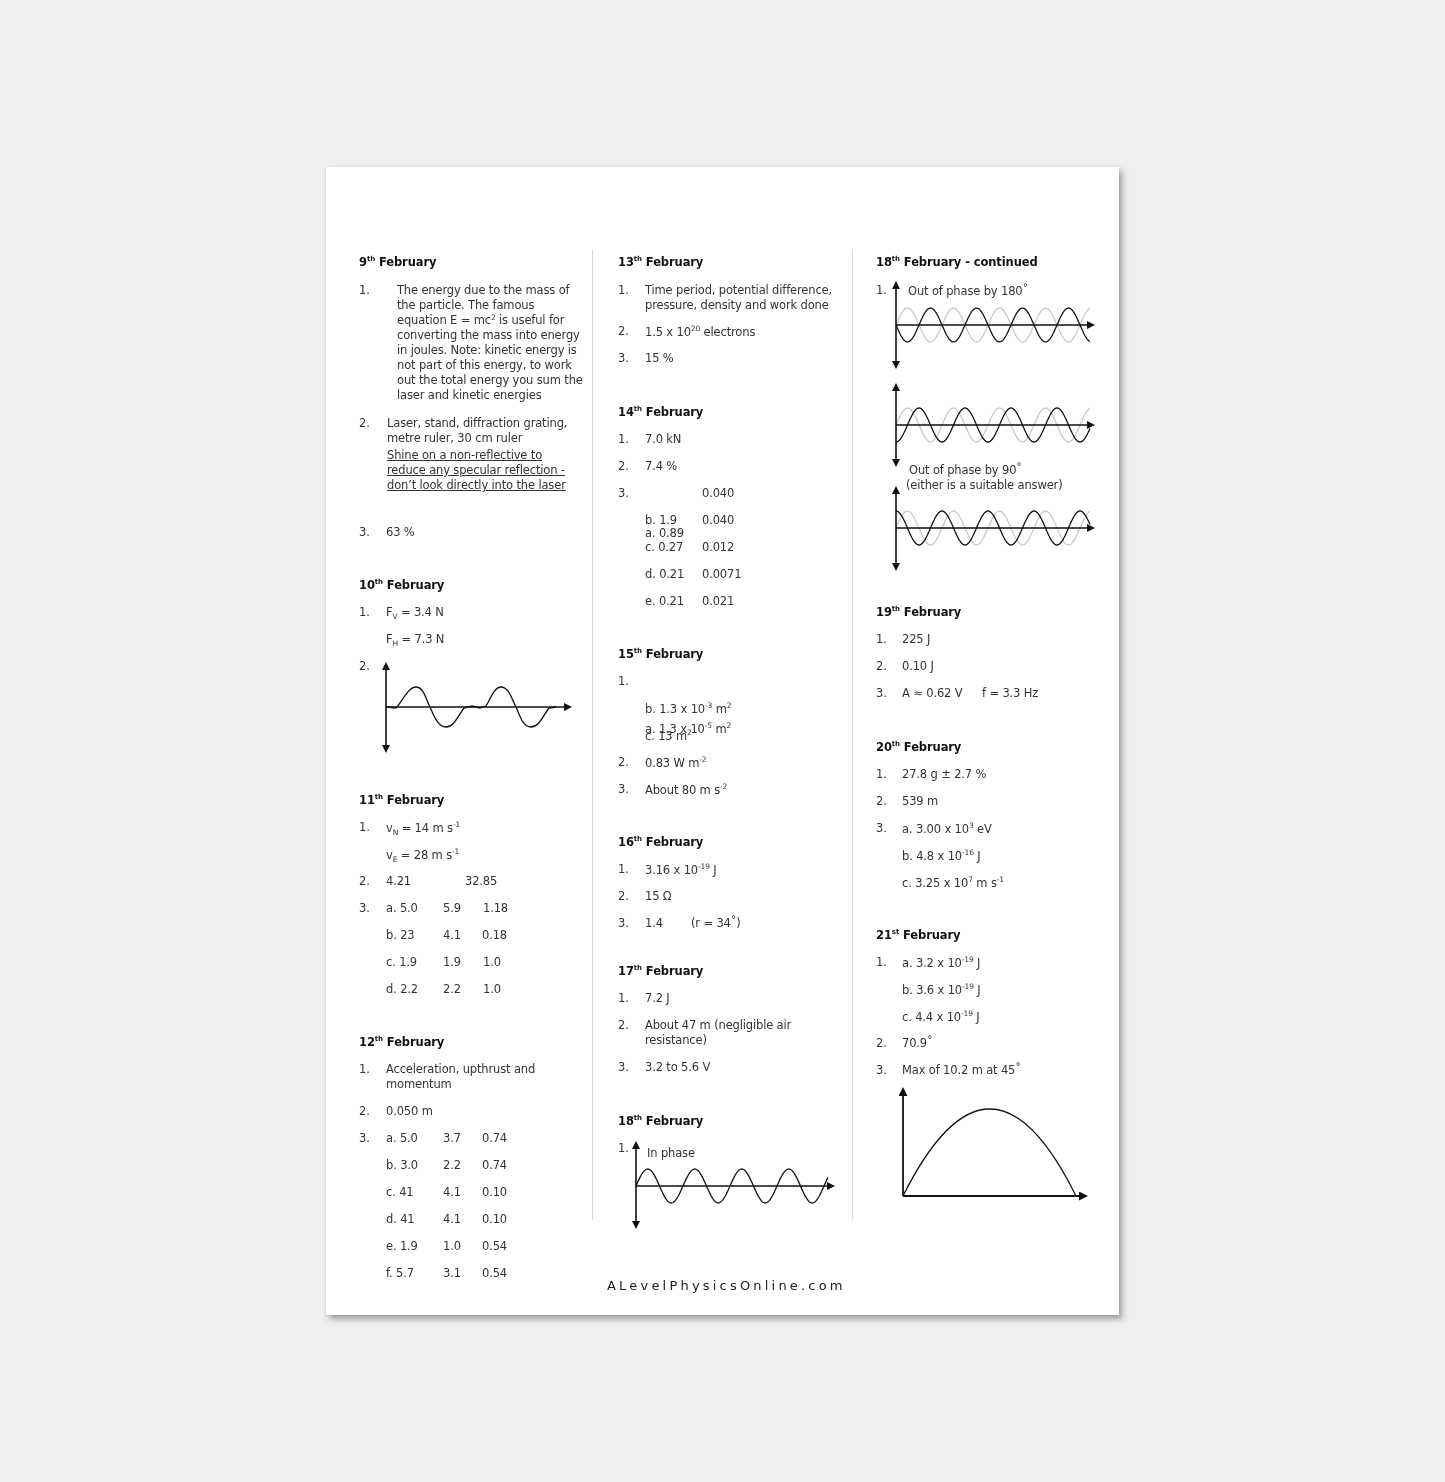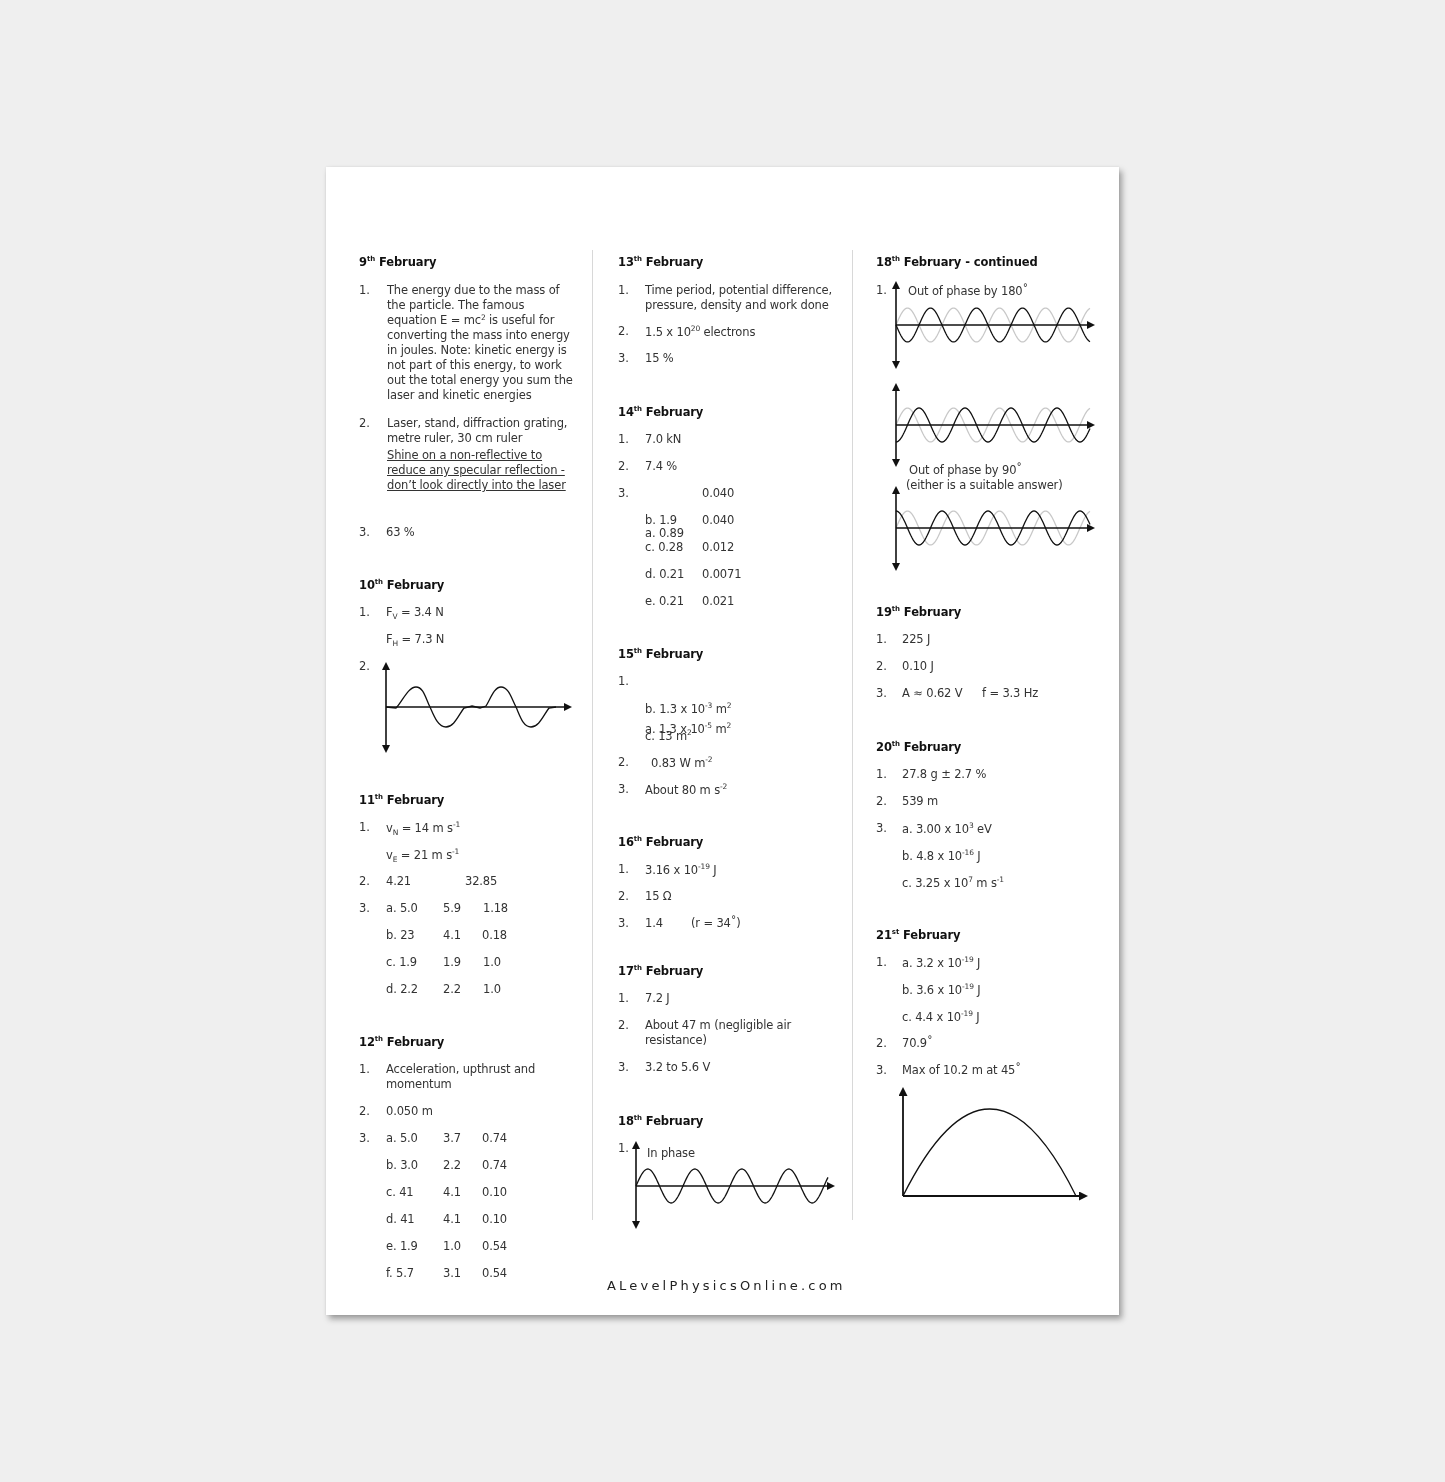--- a/index.html
+++ b/index.html
@@ -55,21 +55,21 @@
 
 <div class="page"></div>
 
 <div class="divider" style="left:592px; top:250px; height:970px;"></div>
 <div class="divider" style="left:852px; top:250px; height:970px;"></div>
 
 <div class="abs head" style="left:359px; top:255px;">
   <span>9</span><sup>th</sup> <span>February</span>
 </div>
 <div class="abs num" style="left:359px; top:283px;">1.</div>
-<div class="para" style="left:387px; top:283px; width:200px;">
+<div class="para" style="left:397px; top:283px; width:200px;">
   <div>The energy due to the mass of</div>
   <div>the particle. The famous</div>
   <div><span>equation E = mc</span><sup>2</sup><span> is useful for</span></div>
   <div>converting the mass into energy</div>
   <div>in joules. Note: kinetic energy is</div>
   <div>not part of this energy, to work</div>
   <div>out the total energy you sum the</div>
   <div>laser and kinetic energies</div>
 </div>
 <div class="abs num" style="left:359px; top:416px;">2.</div>
@@ -109,21 +109,21 @@
 </svg>
 
 <div class="abs head" style="left:359px; top:793px;">
   <span>11</span><sup>th</sup> <span>February</span>
 </div>
 <div class="abs num" style="left:359px; top:820px;">1.</div>
 <div class="abs txt" style="left:386px; top:820px;">
   <span>v</span><sub>N</sub><span> = 14 m s</span><sup>-1</sup>
 </div>
 <div class="abs txt" style="left:386px; top:847px;">
-  <span>v</span><sub>E</sub><span> = 21 m s</span><sup>-1</sup>
+  <span>v</span><sub>E</sub><span> = 28 m s</span><sup>-1</sup>
 </div>
 <div class="abs num" style="left:359px; top:874px;">2.</div>
 <div class="abs txt" style="left:386px; top:874px;">4.21</div>
 <div class="abs txt" style="left:465px; top:874px;text-align:center;">32.85</div>
 <div class="abs num" style="left:359px; top:901px;">3.</div>
 <div class="abs txt" style="left:386px; top:901px;">a. 5.0</div>
 <div class="abs txt" style="left:443px; top:901px;">5.9</div>
 <div class="abs txt" style="left:483px; top:901px;">1.18</div>
 <div class="abs txt" style="left:386px; top:928px;">b. 23</div>
 <div class="abs txt" style="left:443px; top:928px;">4.1</div>
@@ -185,42 +185,42 @@
 </div>
 <div class="abs num" style="left:618px; top:432px;">1.</div>
 <div class="abs txt" style="left:645px; top:432px;">7.0 kN</div>
 <div class="abs num" style="left:618px; top:459px;">2.</div>
 <div class="abs txt" style="left:645px; top:459px;">7.4 %</div>
 <div class="abs num" style="left:618px; top:486px;">3.</div>
 <div class="abs txt" style="left:645px; top:486px;margin-top:40px;">a. 0.89</div>
 <div class="abs txt" style="left:702px; top:486px;">0.040</div>
 <div class="abs txt" style="left:645px; top:513px;">b. 1.9</div>
 <div class="abs txt" style="left:702px; top:513px;">0.040</div>
-<div class="abs txt" style="left:645px; top:540px;">c. 0.28</div>
+<div class="abs txt" style="left:645px; top:540px;">c. 0.27</div>
 <div class="abs txt" style="left:702px; top:540px;">0.012</div>
 <div class="abs txt" style="left:645px; top:567px;">d. 0.21</div>
 <div class="abs txt" style="left:702px; top:567px;">0.0071</div>
 <div class="abs txt" style="left:645px; top:594px;">e. 0.21</div>
 <div class="abs txt" style="left:702px; top:594px;">0.021</div>
 
 <div class="abs head" style="left:618px; top:647px;">
   <span>15</span><sup>th</sup> <span>February</span>
 </div>
 <div class="abs num" style="left:618px; top:674px;">1.</div>
 <div class="abs txt" style="left:645px; top:674px;margin-top:47px;">
   <span>a. 1.3 x 10</span><sup>-5</sup><span> m</span><sup>2</sup>
 </div>
 <div class="abs txt" style="left:645px; top:701px;">
   <span>b. 1.3 x 10</span><sup>-3</sup><span> m</span><sup>2</sup>
 </div>
 <div class="abs txt" style="left:645px; top:728px;">
   <span>c. 13 m</span><sup>2</sup>
 </div>
 <div class="abs num" style="left:618px; top:755px;">2.</div>
-<div class="abs txt" style="left:645px; top:755px;margin-left:6px;">
+<div class="abs txt" style="left:645px; top:755px;">
   <span>0.83 W m</span><sup>-2</sup>
 </div>
 <div class="abs num" style="left:618px; top:782px;">3.</div>
 <div class="abs txt" style="left:645px; top:782px;">
   <span>About 80 m s</span><sup>-2</sup>
 </div>
 
 <div class="abs head" style="left:618px; top:835px;">
   <span>16</span><sup>th</sup> <span>February</span>
 </div>

